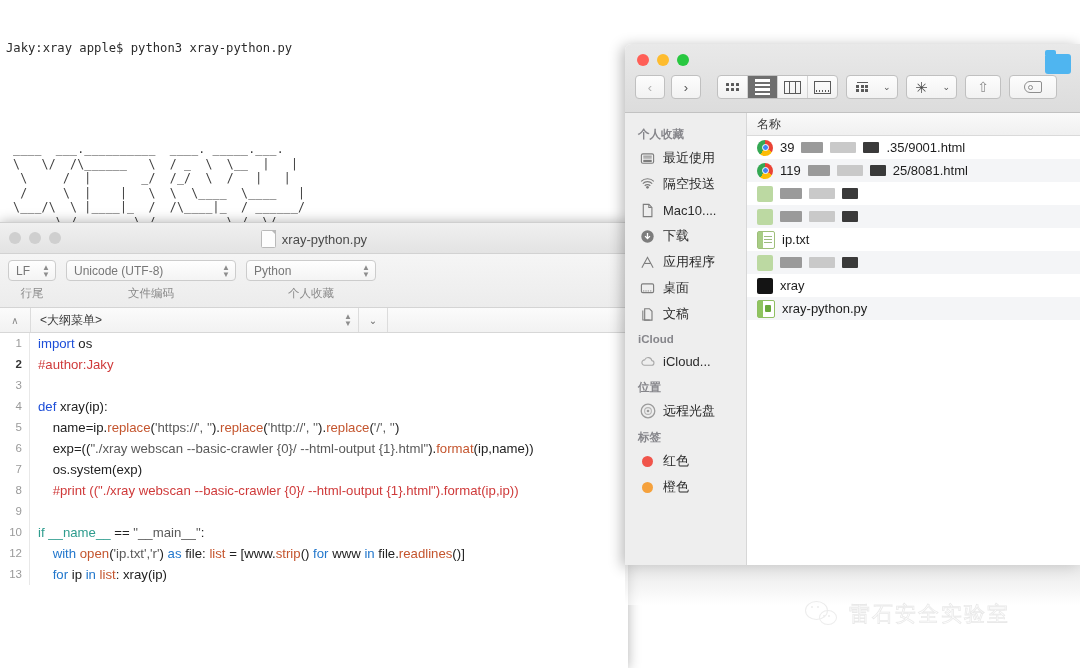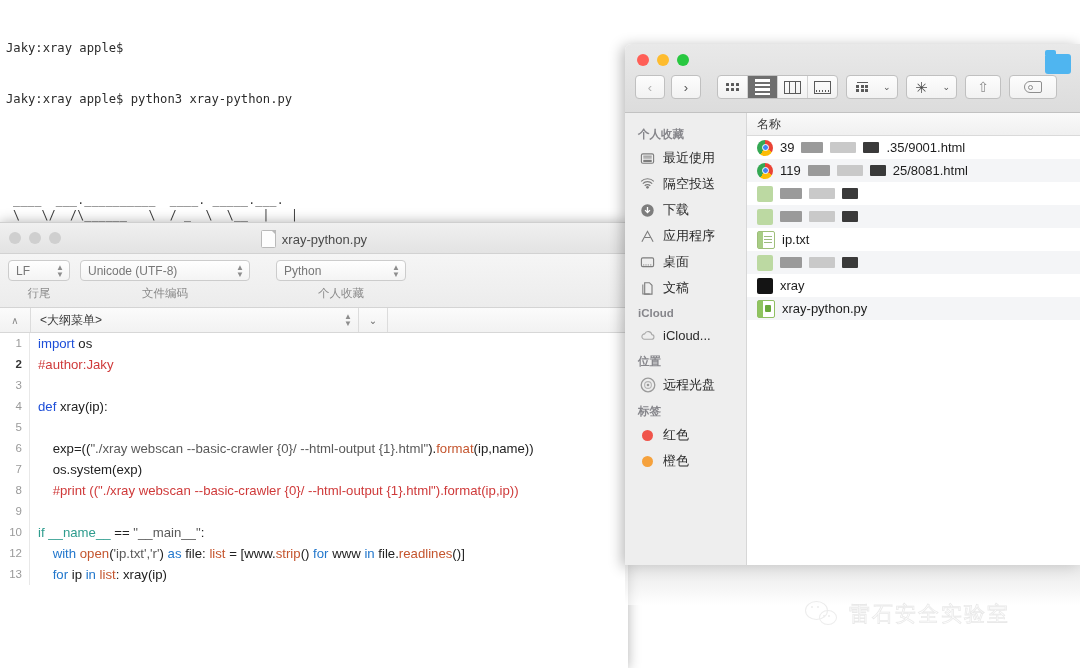--- a/index.html
+++ b/index.html
@@ -89,21 +89,21 @@
   .opt-sel {
     display: flex; align-items: center; justify-content: space-between;
     height: 21px;
     border: 1px solid #cccccc;
     border-radius: 4px;
     background: linear-gradient(#fefefe, #f4f4f4);
     font-size: 12px; color: #777777;
     padding: 0 5px 0 7px;
     box-sizing: border-box;
   }
-  .opt-sel.w-lf { width: 62px; }
+  .opt-sel.w-lf { width: 48px; }
   .opt-sel.w-enc { width: 170px; }
   .opt-sel.w-syn { width: 130px; }
   .stepper {
     display: inline-flex; flex-direction: column;
     line-height: 0; color: #8d8d8d; font-size: 8px;
     margin-left: 6px;
   }
   .stepper i { font-style: normal; display: block; line-height: 7px; }
   .opt-label {
     font-size: 11.5px; color: #8a8a8a; margin-top: 5px;
@@ -362,21 +362,20 @@
     position: absolute; left: 625px; top: 565px;
     width: 455px; height: 40px;
     background: linear-gradient(#d6d6d6, #ffffff);
     opacity: 0.55;
   }
 </style>
 </head>
 <body>
 
 <div id="terminal">
-  <span class="tline">Jaky:xray apple$ </span>
   <span class="tline">Jaky:xray apple$ python3 xray-python.py</span>
   <span class="tline"> </span>
   <span class="banner"> ____  ___.__________  ____. _____.___.
  \   \/  /\______   \  / _  \  \__  |   |
   \     /  |       _/  /_/  \  /   |   |
   /     \  |    |   \  \  \____  \____   |
  \___/\  \ |____|_  /  /\____|_  / ______/
        \_/        \_/          \_/  \/</span>
   <span class="tline"> </span>
   <span class="tline">Version: 1.5.0/f9651f17/COMMUNITY</span>
@@ -404,21 +403,21 @@
     <div class="opt-group" style="margin-right:10px;">
       <div class="opt-sel w-lf">
         <span>LF</span>
         <span class="stepper">
             <i>▲</i>
             <i>▼</i>
           </span>
       </div>
       <div class="opt-label">行尾</div>
     </div>
-    <div class="opt-group" style="margin-right:26px;">
+    <div class="opt-group" style="margin-right:10px;">
       <div class="opt-sel w-enc">
         <span>Unicode (UTF-8)</span>
         <span class="stepper">
             <i>▲</i>
             <i>▼</i>
           </span>
       </div>
       <div class="opt-label">文件编码</div>
     </div>
     <div class="opt-group">
@@ -458,20 +457,21 @@
       <div class="code-row">
         <div class="ln">3</div>
         <div class="ct">&nbsp;</div>
       </div>
       <div class="code-row">
         <div class="ln">4</div>
         <div class="ct"><span class="k-kw">def</span> xray(ip):</div>
       </div>
       <div class="code-row">
         <div class="ln">5</div>
+        <div class="ct">    name=ip.<span class="k-fn">replace</span>(<span class="k-str">'https://', ''</span>).<span class="k-fn">replace</span>(<span class="k-str">'http://', ''</span>).<span class="k-fn">replace</span>(<span class="k-str">'/', ''</span>)</div>
       </div>
       <div class="code-row">
         <div class="ln">6</div>
         <div class="ct">    exp=((<span class="k-str">"./xray webscan --basic-crawler {0}/ --html-output {1}.html"</span>).<span class="k-fn">format</span>(ip,name))</div>
       </div>
       <div class="code-row">
         <div class="ln">7</div>
         <div class="ct">    os.system(exp)</div>
       </div>
       <div class="code-row">
@@ -601,20 +601,29 @@
               <path d="M5 9.5a4 4 0 0 1 6 0" stroke="#7d7d7d" stroke-width="1.2" fill="none"></path>
               <path d="M3 7a7 7 0 0 1 10 0" stroke="#7d7d7d" stroke-width="1.2" fill="none"></path>
               <path d="M1.2 4.6a10 10 0 0 1 13.6 0" stroke="#7d7d7d" stroke-width="1.2" fill="none"></path>
             </svg>
           </span>
           <span>隔空投送</span>
         </div>
         <div class="sb-item">
           <span class="sb-ic">
             <svg width="15" height="15" viewBox="0 0 16 16">
+              <path d="M3.5 1.5h6l3.2 3.2v9.8H3.5z" fill="none" stroke="#7d7d7d" stroke-width="1.2"></path>
+              <path d="M9.4 1.6v3.3h3.2" fill="none" stroke="#7d7d7d" stroke-width="1.1"></path>
+            </svg>
+          </span>
+          <span>Mac10....</span>
+        </div>
+        <div class="sb-item">
+          <span class="sb-ic">
+            <svg width="15" height="15" viewBox="0 0 16 16">
               <circle cx="8" cy="8" r="6.6" fill="#7d7d7d"></circle>
               <path d="M8 4.2v6M5.4 7.6 8 10.3l2.6-2.7" stroke="#fff" stroke-width="1.4" fill="none"></path>
             </svg>
           </span>
           <span>下载</span>
         </div>
         <div class="sb-item">
           <span class="sb-ic">
             <svg width="15" height="15" viewBox="0 0 16 16">
               <path d="M2 13.5 8 2.5l6 11" fill="none" stroke="#7d7d7d" stroke-width="1.2"></path>

